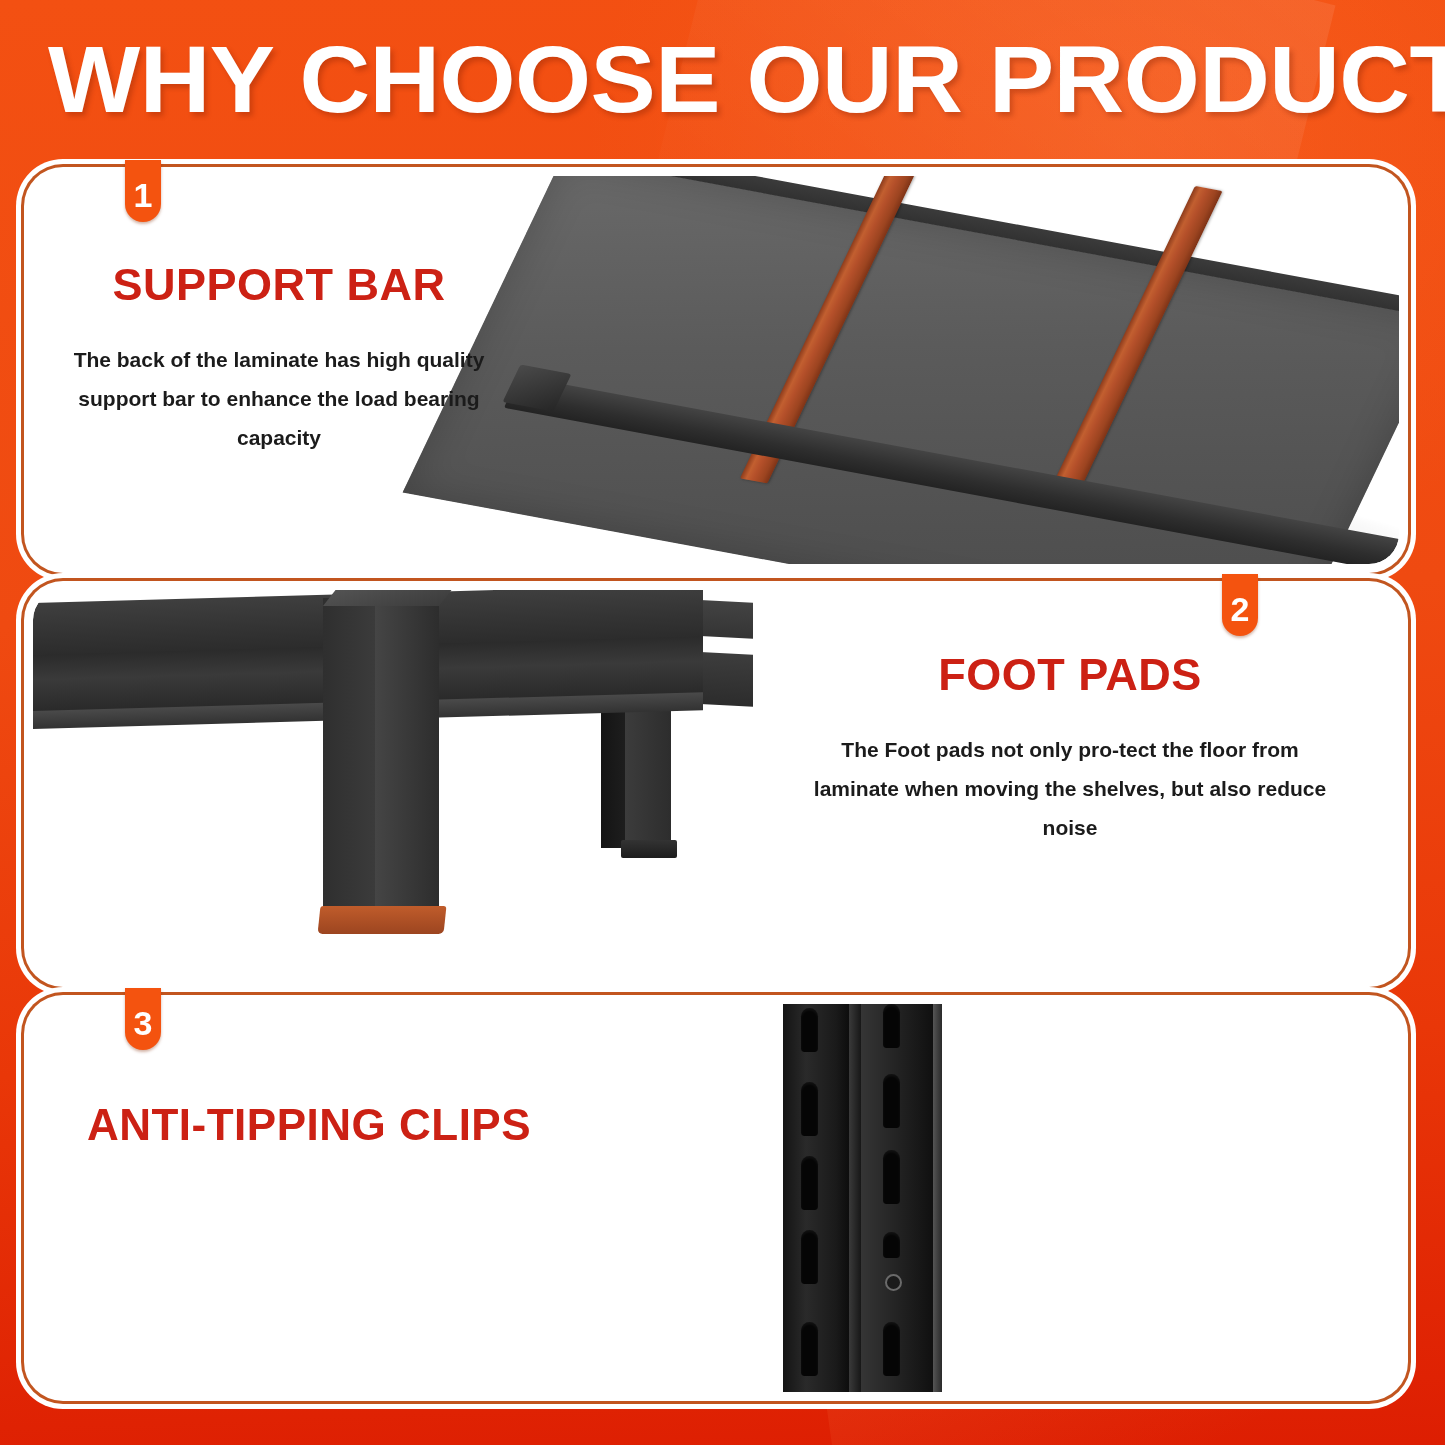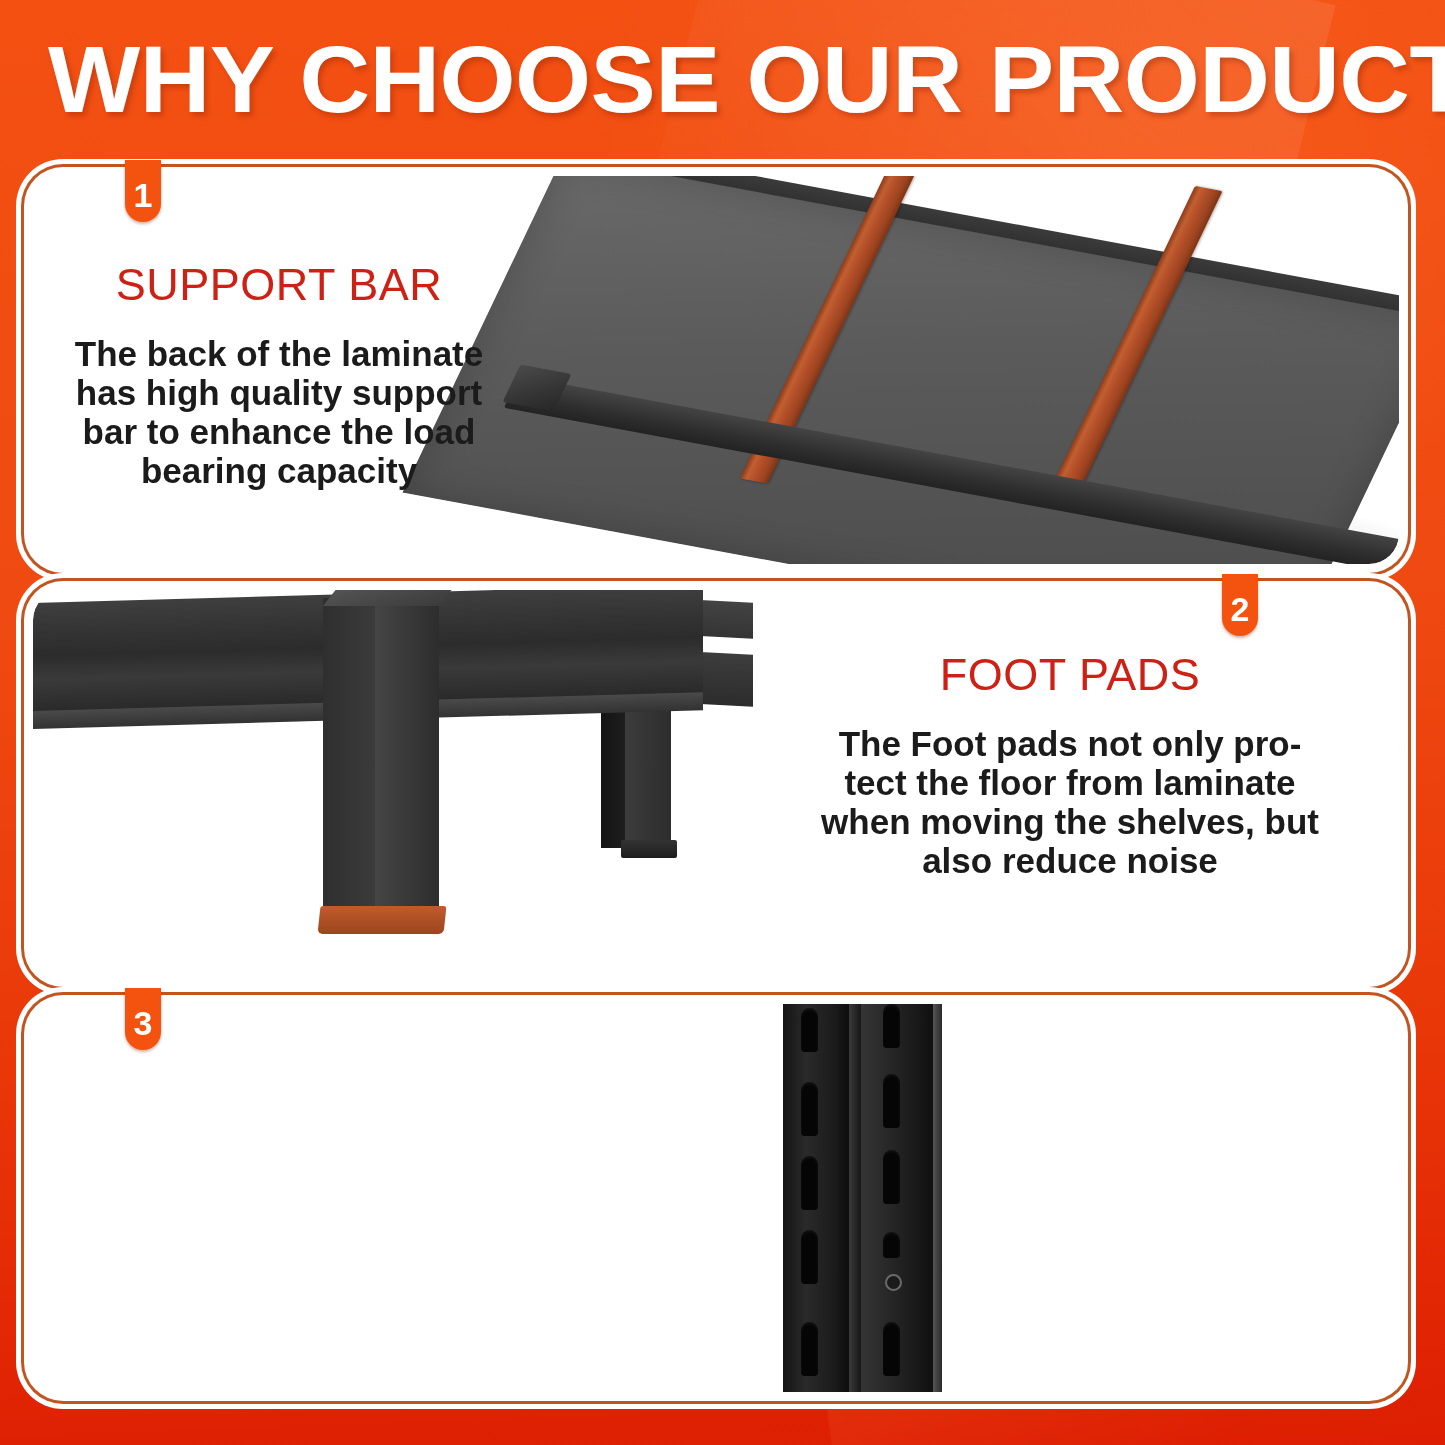--- a/index.html
+++ b/index.html
@@ -77,32 +77,32 @@
     box-shadow:0 2px 3px rgba(130,40,0,0.35);
   }
   #badge1{left:125px;top:160px;}
   #badge2{left:1222px;top:574px;}
   #badge3{left:125px;top:988px;}
 
   
   .txtblock{position:absolute;z-index:30;text-align:center;}
   .head{
     color:#cc2114;
-    font-weight:normal;
+    font-weight:bold;
     font-size:45px;
     line-height:50px;
     letter-spacing:0.5px;
     white-space:nowrap;
   }
   .body{
     color:#1b1b1b;
     font-weight:bold;
-    font-size:35px;
+    font-size:21px;
     line-height:39px;
-    margin-top:24px;
+    margin-top:30px;
   }
   #txt1{left:44px;top:260px;width:470px;}
   #txt2{left:810px;top:650px;width:520px;}
   #txt3{left:44px;top:1100px;width:530px;}
   #txt3 .head{font-size:44px;}
 
   
   .shelf-wrap{
     position:absolute;left:470px;top:-30px;width:960px;height:440px;
     z-index:10;
@@ -321,15 +321,16 @@
 
       <div style="position:absolute;left:1106px;top:1030px;z-index:25;">
         
         
       </div>
 
     </div>
   </div>
   <div class="badge" id="badge3">3</div>
   <div class="txtblock" id="txt3">
+    <div class="head">ANTI-TIPPING CLIPS</div>
   </div>
 
 </div>
 
 </body></html>

